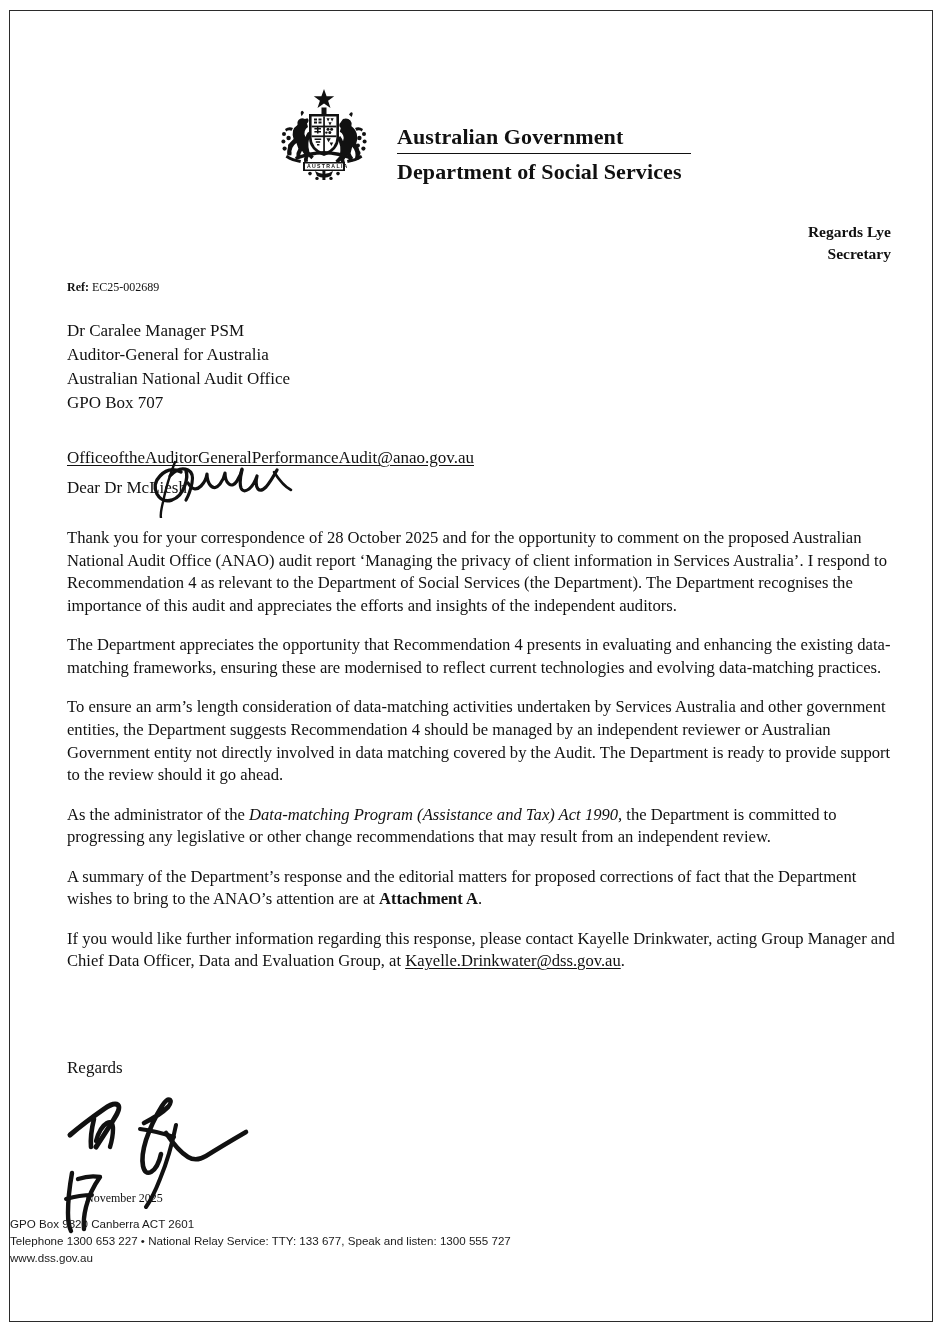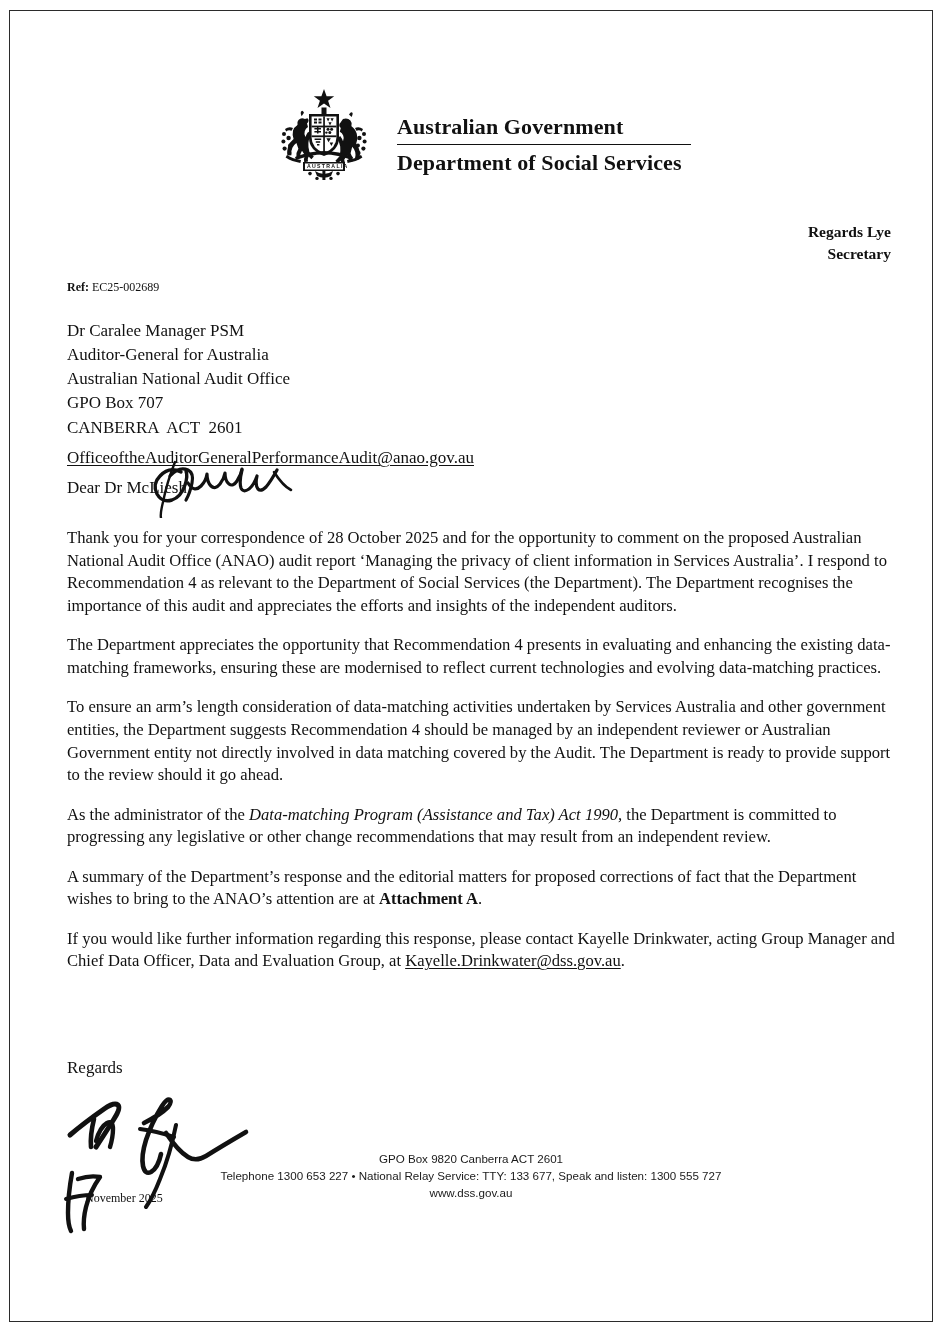--- a/index.html
+++ b/index.html
@@ -33,21 +33,21 @@
     width: 100%;
     height: 100%;
   }
 
   
   .letterhead {
     position: absolute;
     left: 255px;
     top: 72px;
     display: flex;
-    align-items: center;
+    align-items: flex-end;
   }
   .crest {
     width: 118px;
     height: 100px;
     flex: 0 0 auto;
   }
   .letterhead-text {
     margin-left: 14px;
     padding-top: 23px;
   }
@@ -194,22 +194,22 @@
     width: 70px;
     height: 70px;
     pointer-events: none;
   }
 
   
   .footer {
     position: absolute;
     left: 0;
     right: 0;
-    top: 1140px;
-    text-align: center;
+    top: 1205px;
+    text-align: left;
     font-family: "Liberation Sans", "DejaVu Sans", sans-serif;
     font-size: 11.6px;
     line-height: 1.45;
     color: #1a1a1a;
   }
   .footer div { white-space: nowrap; }
 </style>
 </head>
 <body>
 
@@ -300,21 +300,20 @@
   <div class="ref">
     <b>Ref:</b>
     <span>EC25-002689</span>
   </div>
 
   <div class="address">
     <div>Dr Caralee Manager PSM</div>
     <div>Auditor-General for Australia</div>
     <div>Australian National Audit Office</div>
     <div>GPO Box 707</div>
-    <div>CANBERRA  ACT  2601</div>
   </div>
 
   <div class="email-line">OfficeoftheAuditorGeneralPerformanceAudit@anao.gov.au</div>
 
   <div class="salutation-wrap">
     <div class="salutation">Dear Dr McLiesh</div>
     <svg class="hand-caralee" viewBox="0 0 150 62" aria-hidden="true">
       <g fill="none" stroke="#111111" stroke-linecap="round" stroke-linejoin="round">
         <path d="M36 16 q-12 -6 -21 4 q-8 8 -3 18 q5 9 15 6 q9 -3 13 -15 q3 -9 1 -14" stroke-width="3.4"></path>
         <path d="M25 20 q9 -10 18 -6 q6 3 4 13 q-2 10 -6 17" stroke-width="3.2"></path>

